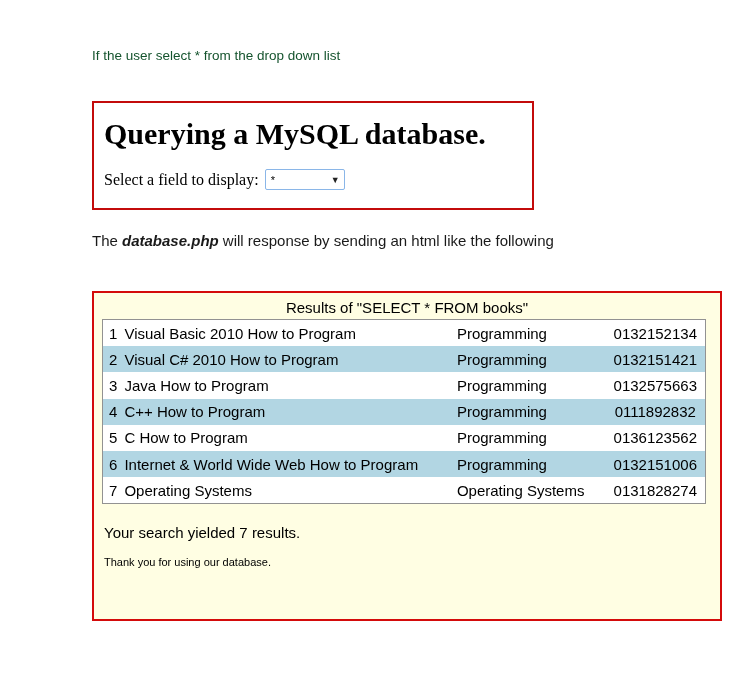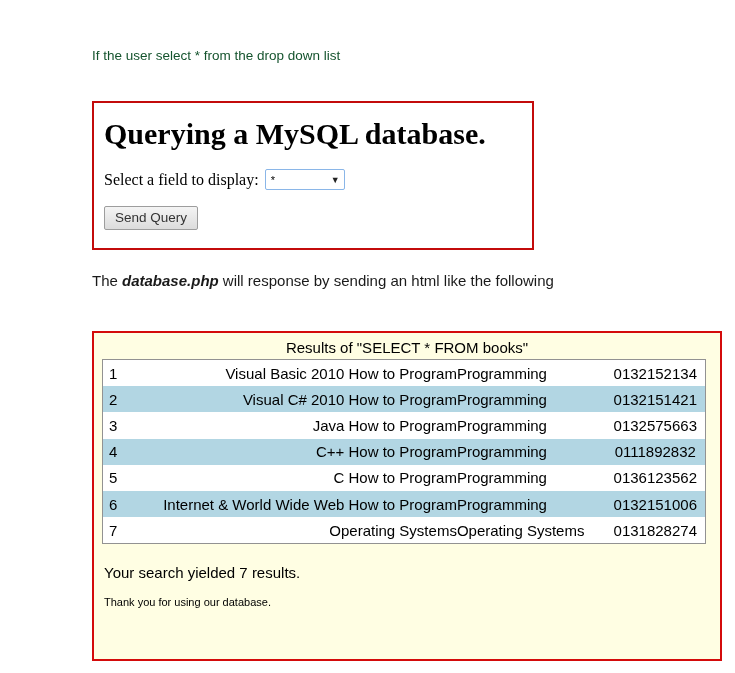--- a/index.html
+++ b/index.html
@@ -93,41 +93,40 @@
     width: 604px;
     font-size: 15px;
   }
   .results-table td {
     padding: 4.6px 0;
     white-space: nowrap;
     vertical-align: middle;
   }
   .results-table tr.alt { background: #b2d6e3; }
   td.col-num   { width: 22px;  padding-left: 6px; }
-  td.col-title { width: 333px; text-align: right; }
+  td.col-title { width: 333px; }
   td.col-category { width: 155px; }
   td.col-isbn  { width: 94px; text-align: center; padding-right: 6px; }
   .summary-text { margin: 20px 0 0 2px; font-size: 15px; }
   .thanks-text  { margin: 15px 0 0 2px; font-size: 11px; }
 </style>
 </head>
 <body>
 
 <p class="intro-text">If the user select * from the drop down list</p>
 
 <div class="query-box">
   <h1 class="query-title">Querying a MySQL database.</h1>
   <div class="form-row">
     <span>Select a field to display:</span>
     <span class="field-select">
       <span>*</span>
       <span class="select-arrow">▼</span>
     </span>
   </div>
-  <button class="send-query-btn">Send Query</button>
 </div>
 
 <p class="response-text"><span>The </span><span class="filename">database.php</span><span> will response by sending an html like the following</span></p>
 
 <div class="results-box">
   <div class="results-caption">Results of "SELECT * FROM books"</div>
   <table class="results-table">
     <tbody id="results-tbody">
         <tr>
           <td class="col-num">1</td>

